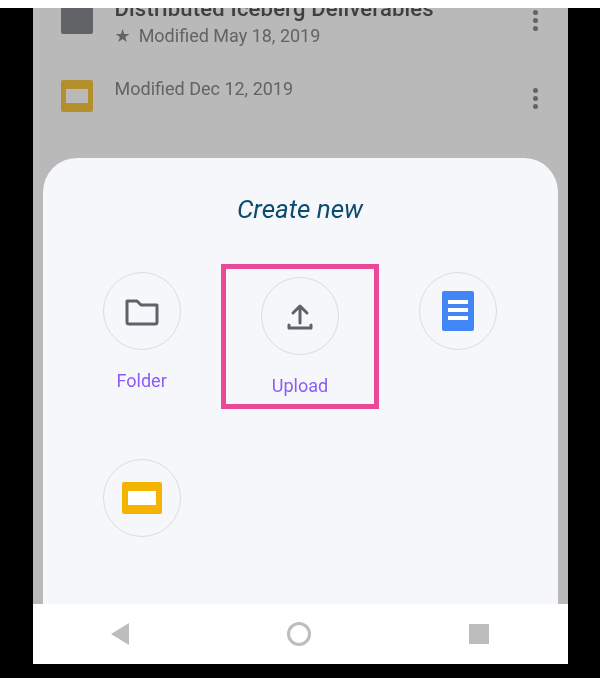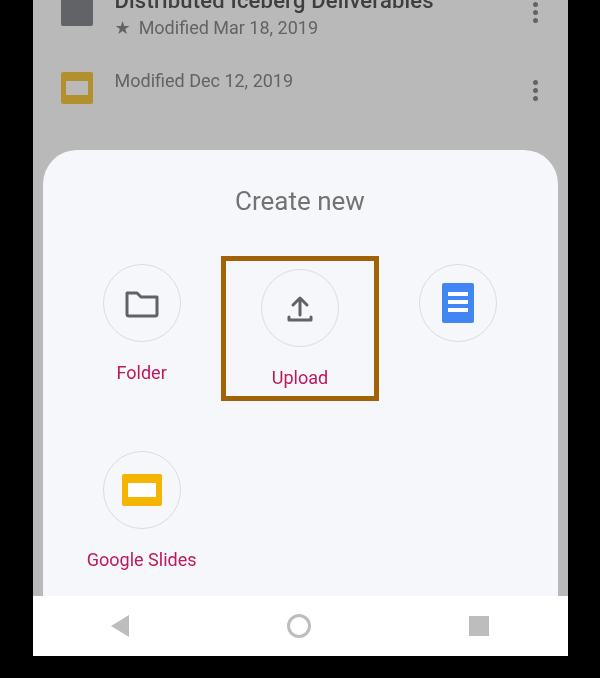--- a/index.html
+++ b/index.html
@@ -12,21 +12,21 @@
       height: 678px;
       background: #000;
       padding: 0 12px;
     }
 
     .screen {
       position: relative;
       width: 535px;
       height: 656px;
       background: #fff;
-      margin: 0 auto;
+      margin: 8px auto;
       overflow: hidden;
     }
 
     
     .dim {
       position: absolute;
       top: 0; left: 0; right: 0; bottom: 0;
       background: rgba(100,100,100,0.45);
       pointer-events: none;
       z-index: 2;
@@ -77,23 +77,24 @@
       top: 150px;
       bottom: 60px;
       background: #f6f7fb;
       border-radius: 34px 34px 0 0;
       z-index: 3;
       padding: 36px 20px 20px 20px;
     }
     .sheet-title {
       text-align: center;
       font-size: 26px;
-      color: #737373;
+      color: #0c4a6e;
       font-weight: 400;
       margin-bottom: 40px;
+      font-style: italic;
     }
     .grid {
       display: grid;
       grid-template-columns: repeat(3, 1fr);
       row-gap: 42px;
       column-gap: 0;
     }
     .grid-item {
       display: flex;
       flex-direction: column;
@@ -101,24 +102,24 @@
       gap: 20px;
       padding: 8px 4px;
     }
     .circle {
       width: 78px; height: 78px;
       border-radius: 50%;
       border: 1.5px solid #dadce0;
       display:flex; align-items:center; justify-content:center;
       background: #f6f7fb;
     }
-    .grid-label { font-size: 18px; color: #be185d; }
+    .grid-label { font-size: 18px; color: #8b5cf6; }
 
     .highlight {
-      border: 5px solid #a16207;
+      border: 5px solid #ec4899;
     }
 
     
     .icon { display:block; }
 
     .doc-chip { width:32px; height:40px; background:#4285f4; border-radius:2px; position:relative; }
     .doc-chip::before, .doc-chip::after { content:""; position:absolute; background:#fff; height:4px; left:6px; right:6px; }
     .doc-chip::before { top:9px; box-shadow: 0 8px 0 #fff, 0 16px 0 #fff; }
     .doc-chip::after { display:none; }
 
@@ -158,21 +159,21 @@
   <div class="screen">
 
     <div class="file-list">
 
       <div class="file-row">
         <div class="file-thumb thumb-dark"></div>
         <div class="file-info">
           <div class="file-title">Distributed Iceberg Deliverables</div>
           <div class="file-meta">
             <span class="star">★</span>
-            <span>Modified Mar 18, 2019</span>
+            <span>Modified May 18, 2019</span>
           </div>
         </div>
         <div class="more-dots">
             <span></span>
             <span></span>
             <span></span>
           </div>
       </div>
 
       <div class="file-row">
@@ -219,21 +220,20 @@
           <div class="circle">
             <div class="doc-chip"></div>
           </div>
         </div>
 
 
         <div class="grid-item">
           <div class="circle">
             <div class="slides-chip"></div>
           </div>
-          <div class="grid-label">Google Slides</div>
         </div>
       </div>
     </div>
 
     <div class="navbar">
       <div class="nav-tri"></div>
       <div class="nav-circle"></div>
       <div class="nav-square"></div>
     </div>
 

